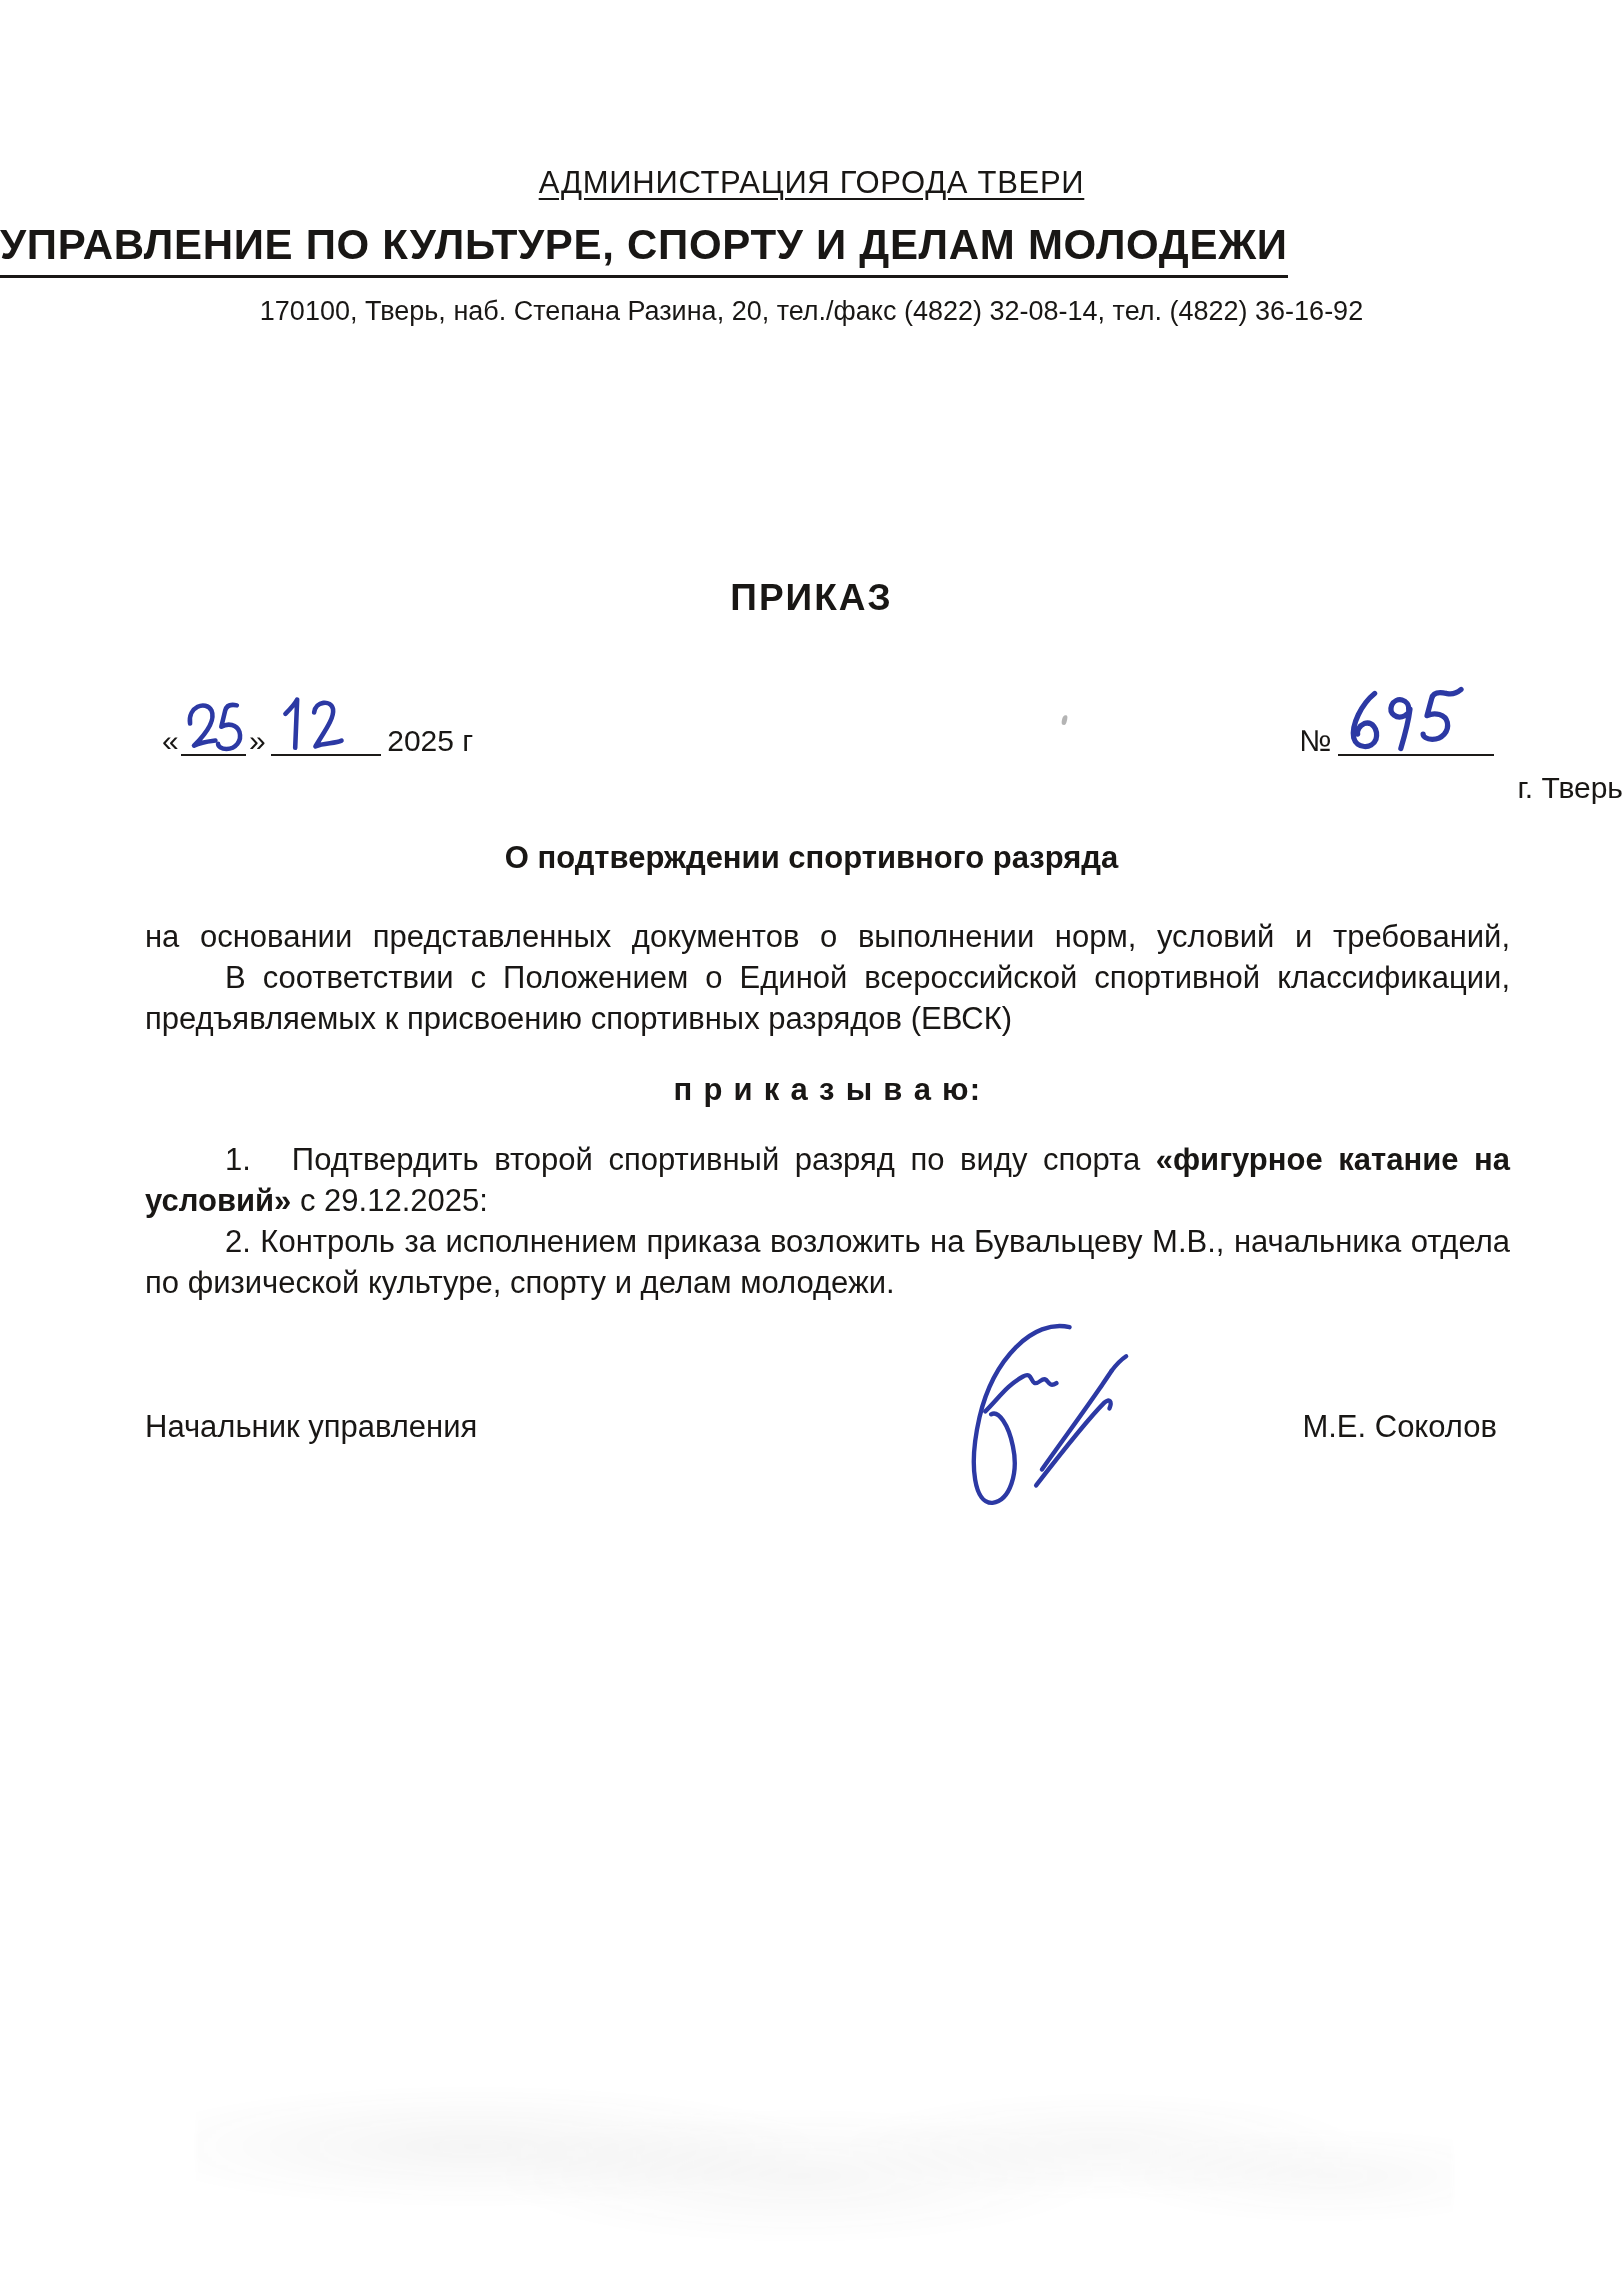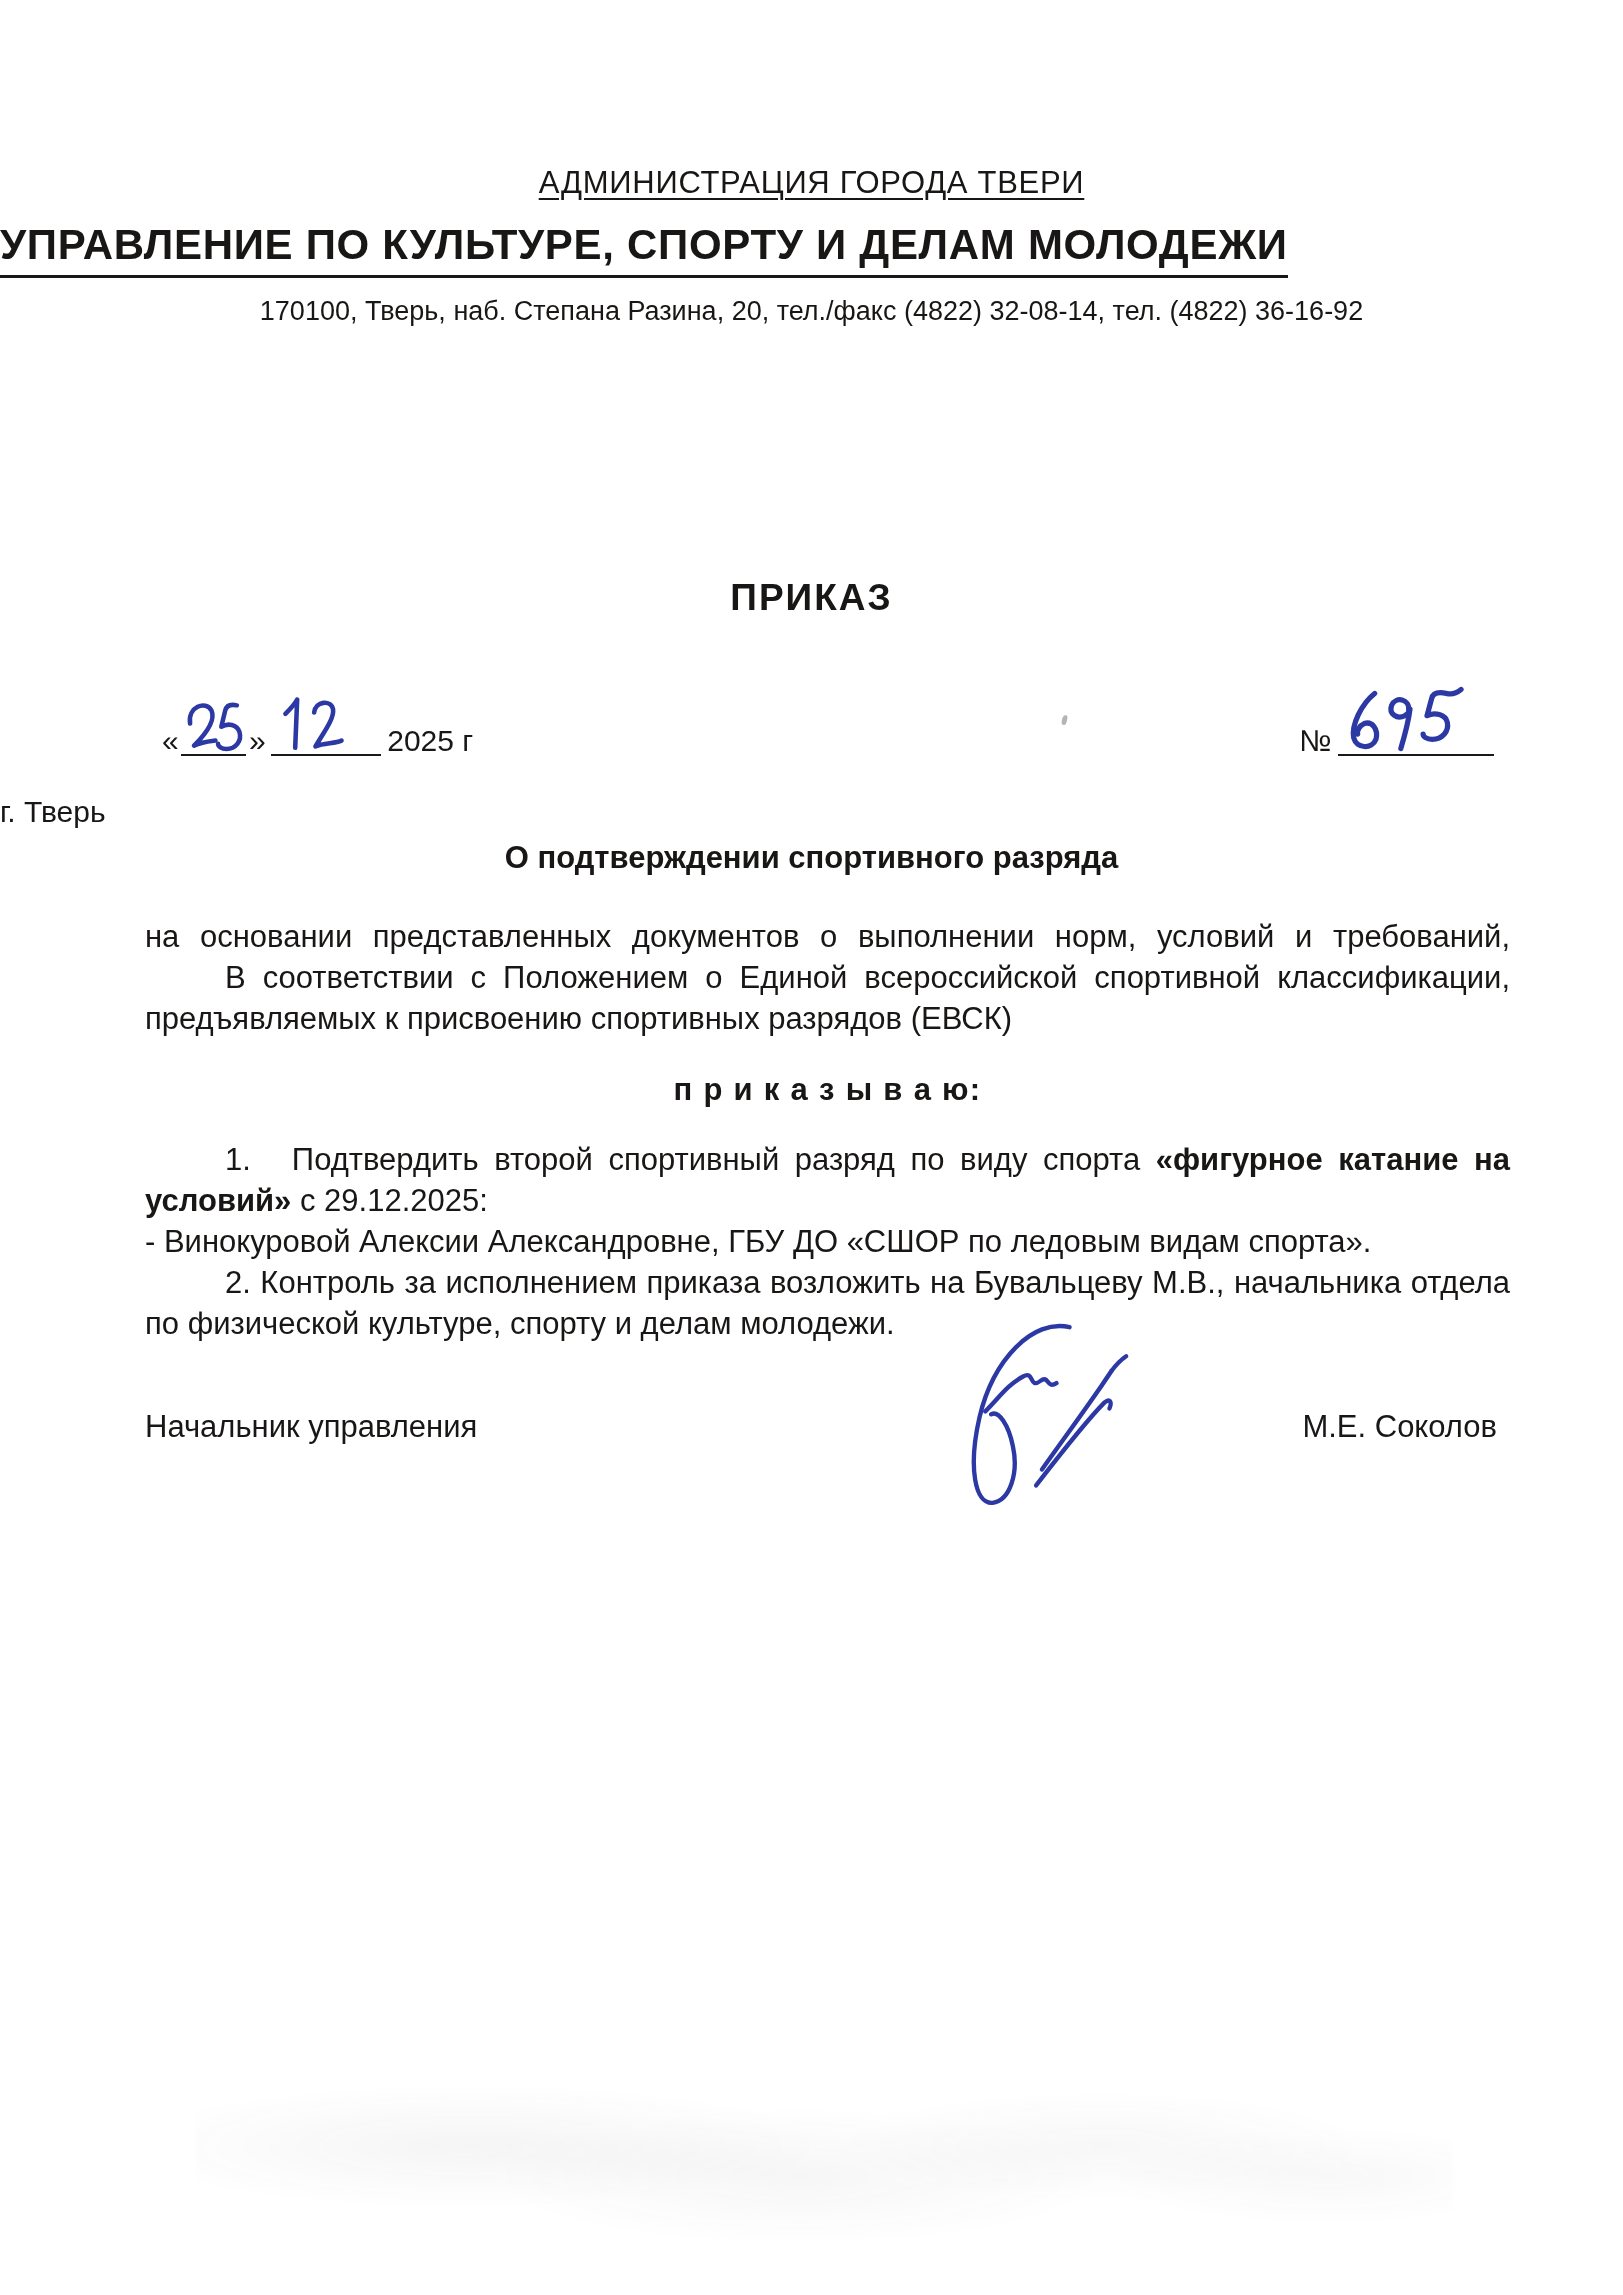--- a/index.html
+++ b/index.html
@@ -49,21 +49,21 @@
     border-bottom: 2.6px solid #1c1a18;
     height: 34px; vertical-align: -5.2px;
   }
   .blank svg { position: absolute; left: 0; bottom: -1.3px; overflow: visible; }
   .blank-day   { width: 65px; margin: 0 2.6px; }
   .blank-month { width: 110px; margin: 0 6.5px 0 5.2px; }
   .blank-num   { width: 156px; margin-left: 6.5px; }
   .pen { stroke: #2c39a4; fill: none; stroke-linecap: round; stroke-linejoin: round; }
   .place {
     position: absolute; top: 771px; left: 0; width: 100%;
-    text-align: left; font-size: 30px; margin-top: 24px;
+    text-align: right; font-size: 30px;
   }
   .subject {
     position: absolute; top: 840px; left: 0; width: 100%;
     text-align: center; font-size: 31px; font-weight: bold;
   }
   
   .body-text {
     position: absolute; top: 916px; left: 145px; width: 1365px;
     font-size: 31px; line-height: 41px;
   }
@@ -153,21 +153,20 @@
   <div class="body-text">
     <p class="line-j">на основании представленных документов о выполнении норм, условий и требований,</p>
     <p class="line-j indent">В соответствии с Положением о Единой всероссийской спортивной классификации,</p>
     <p class="line-l">предъявляемых к присвоению спортивных разрядов (ЕВСК)</p>
 
     <p class="order-word">п р и к а з ы в а ю:</p>
 
     <p class="line-j indent"><span>1.</span><span class="tab"></span><span>Подтвердить второй спортивный разряд по виду спорта </span><b>«фигурное катание на</b></p>
     <p class="line-l"><b>условий»</b><span> с 29.12.2025:</span></p>
 
-    <p class="line-l">- Винокуровой Алексии Александровне, ГБУ ДО «СШОР по ледовым видам спорта».</p>
 
     <p class="line-j indent">2. Контроль за исполнением приказа возложить на Бувальцеву М.В., начальника отдела</p>
     <p class="line-l">по физической культуре, спорту и делам молодежи.</p>
   </div>
 
   <div class="sig-row">
     <span>Начальник управления</span>
     <span>М.Е. Соколов</span>
   </div>
 

